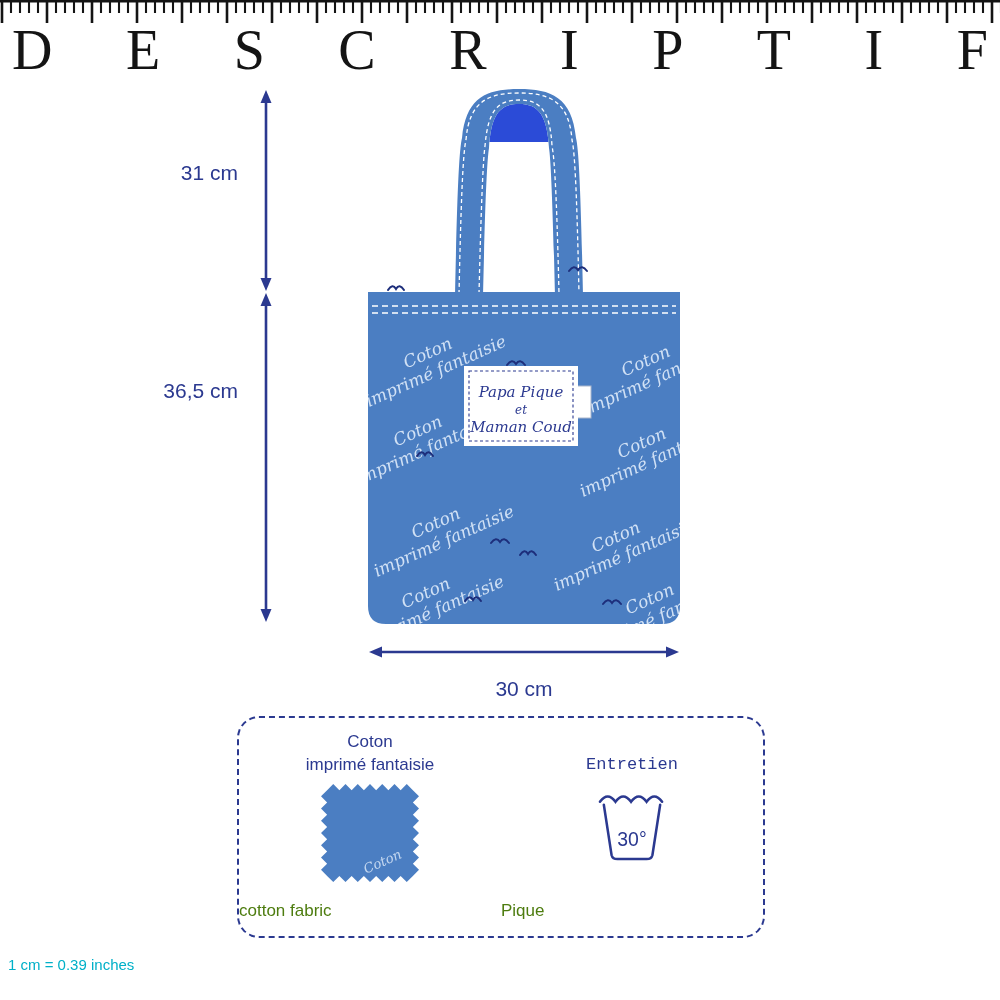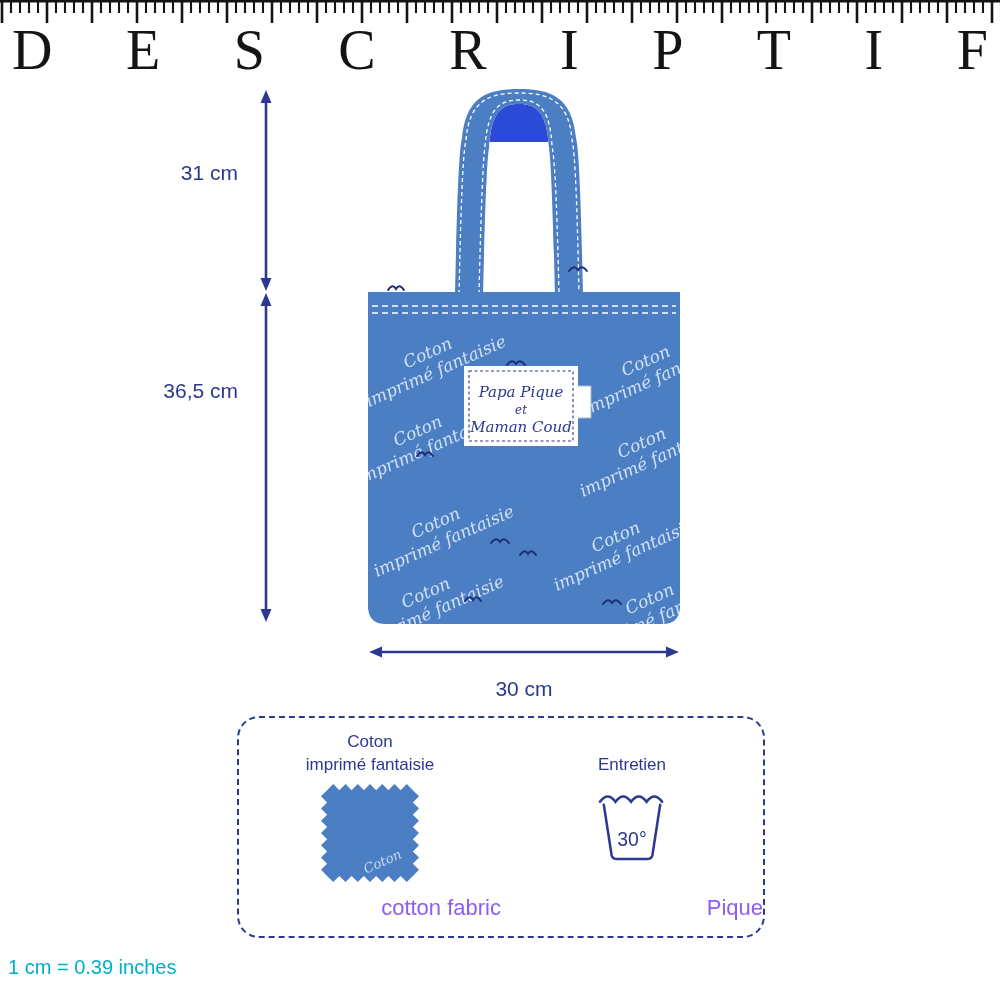--- a/index.html
+++ b/index.html
@@ -15,27 +15,27 @@
   
   .diagram{position:absolute;left:0;top:80px;}
 
   
   .info-box{position:absolute;left:237px;top:716px;width:524px;height:218px;
             border:2px dashed #2b3990;border-radius:22px;display:flex;background:#fff;}
   .col{position:relative;flex:1;display:flex;flex-direction:column;align-items:center;
        color:#2b3990;}
   .col-title{font-size:17px;line-height:23px;text-align:center;color:#2b3990;}
   .col.fabric .col-title{margin-top:12px;}
-  .col.care  .col-title{margin-top:35px;}
+  .col.care  .col-title{margin-top:35px;font-family:Liberation Mono, monospace;}
   .swatch{width:98px;height:98px;margin-top:8px;}
   .wash{width:68px;height:78px;margin-top:13px;}
-  .caption{position:absolute;bottom:15px;left:0;right:0;text-align:right;
-           color:#8b5cf6;font-size:22px;}
-
-  .footer{position:absolute;left:8px;top:956px;color:#00b0c8;font-size:20px;}
+  .caption{position:absolute;bottom:15px;left:0;right:0;text-align:left;
+           color:#4d7c0f;font-size:17px;}
+
+  .footer{position:absolute;left:8px;top:956px;color:#00b0c8;font-size:15px;}
 </style>
 </head>
 <body>
 
 <div class="stage">
 
   <svg class="ruler" width="1000" height="24" style="position:absolute;top:0;left:0">
     <defs>
       <pattern id="rulerTicks" width="45" height="24" patternUnits="userSpaceOnUse">
         <line x1="2" y1="0" x2="2" y2="23" stroke="#141414" stroke-width="2.6"></line>

